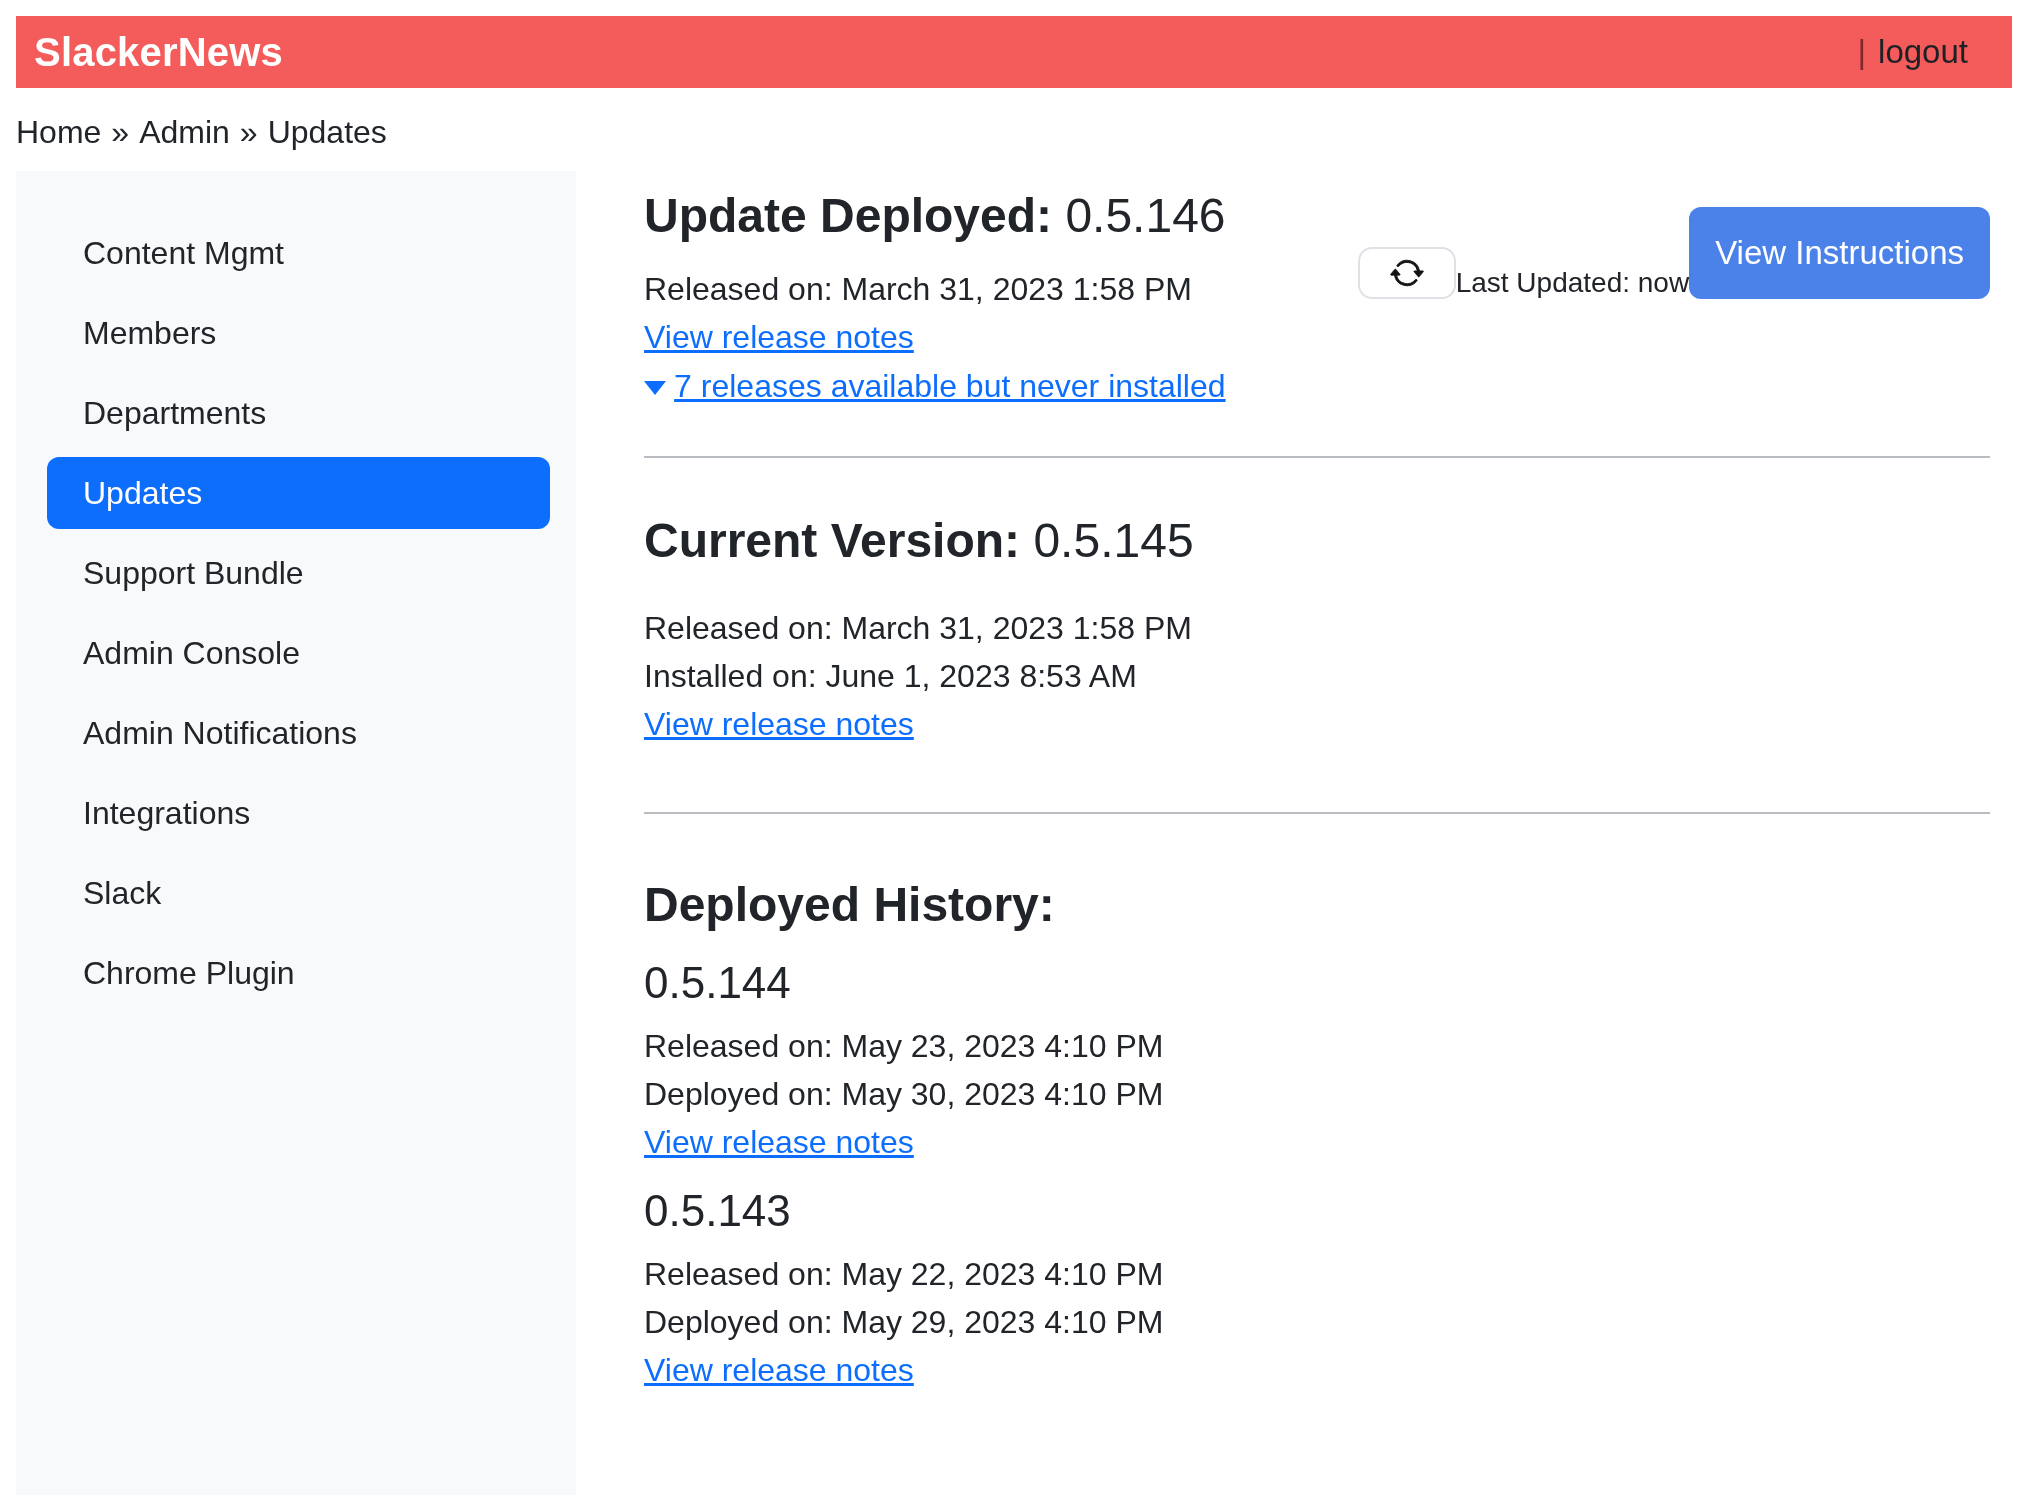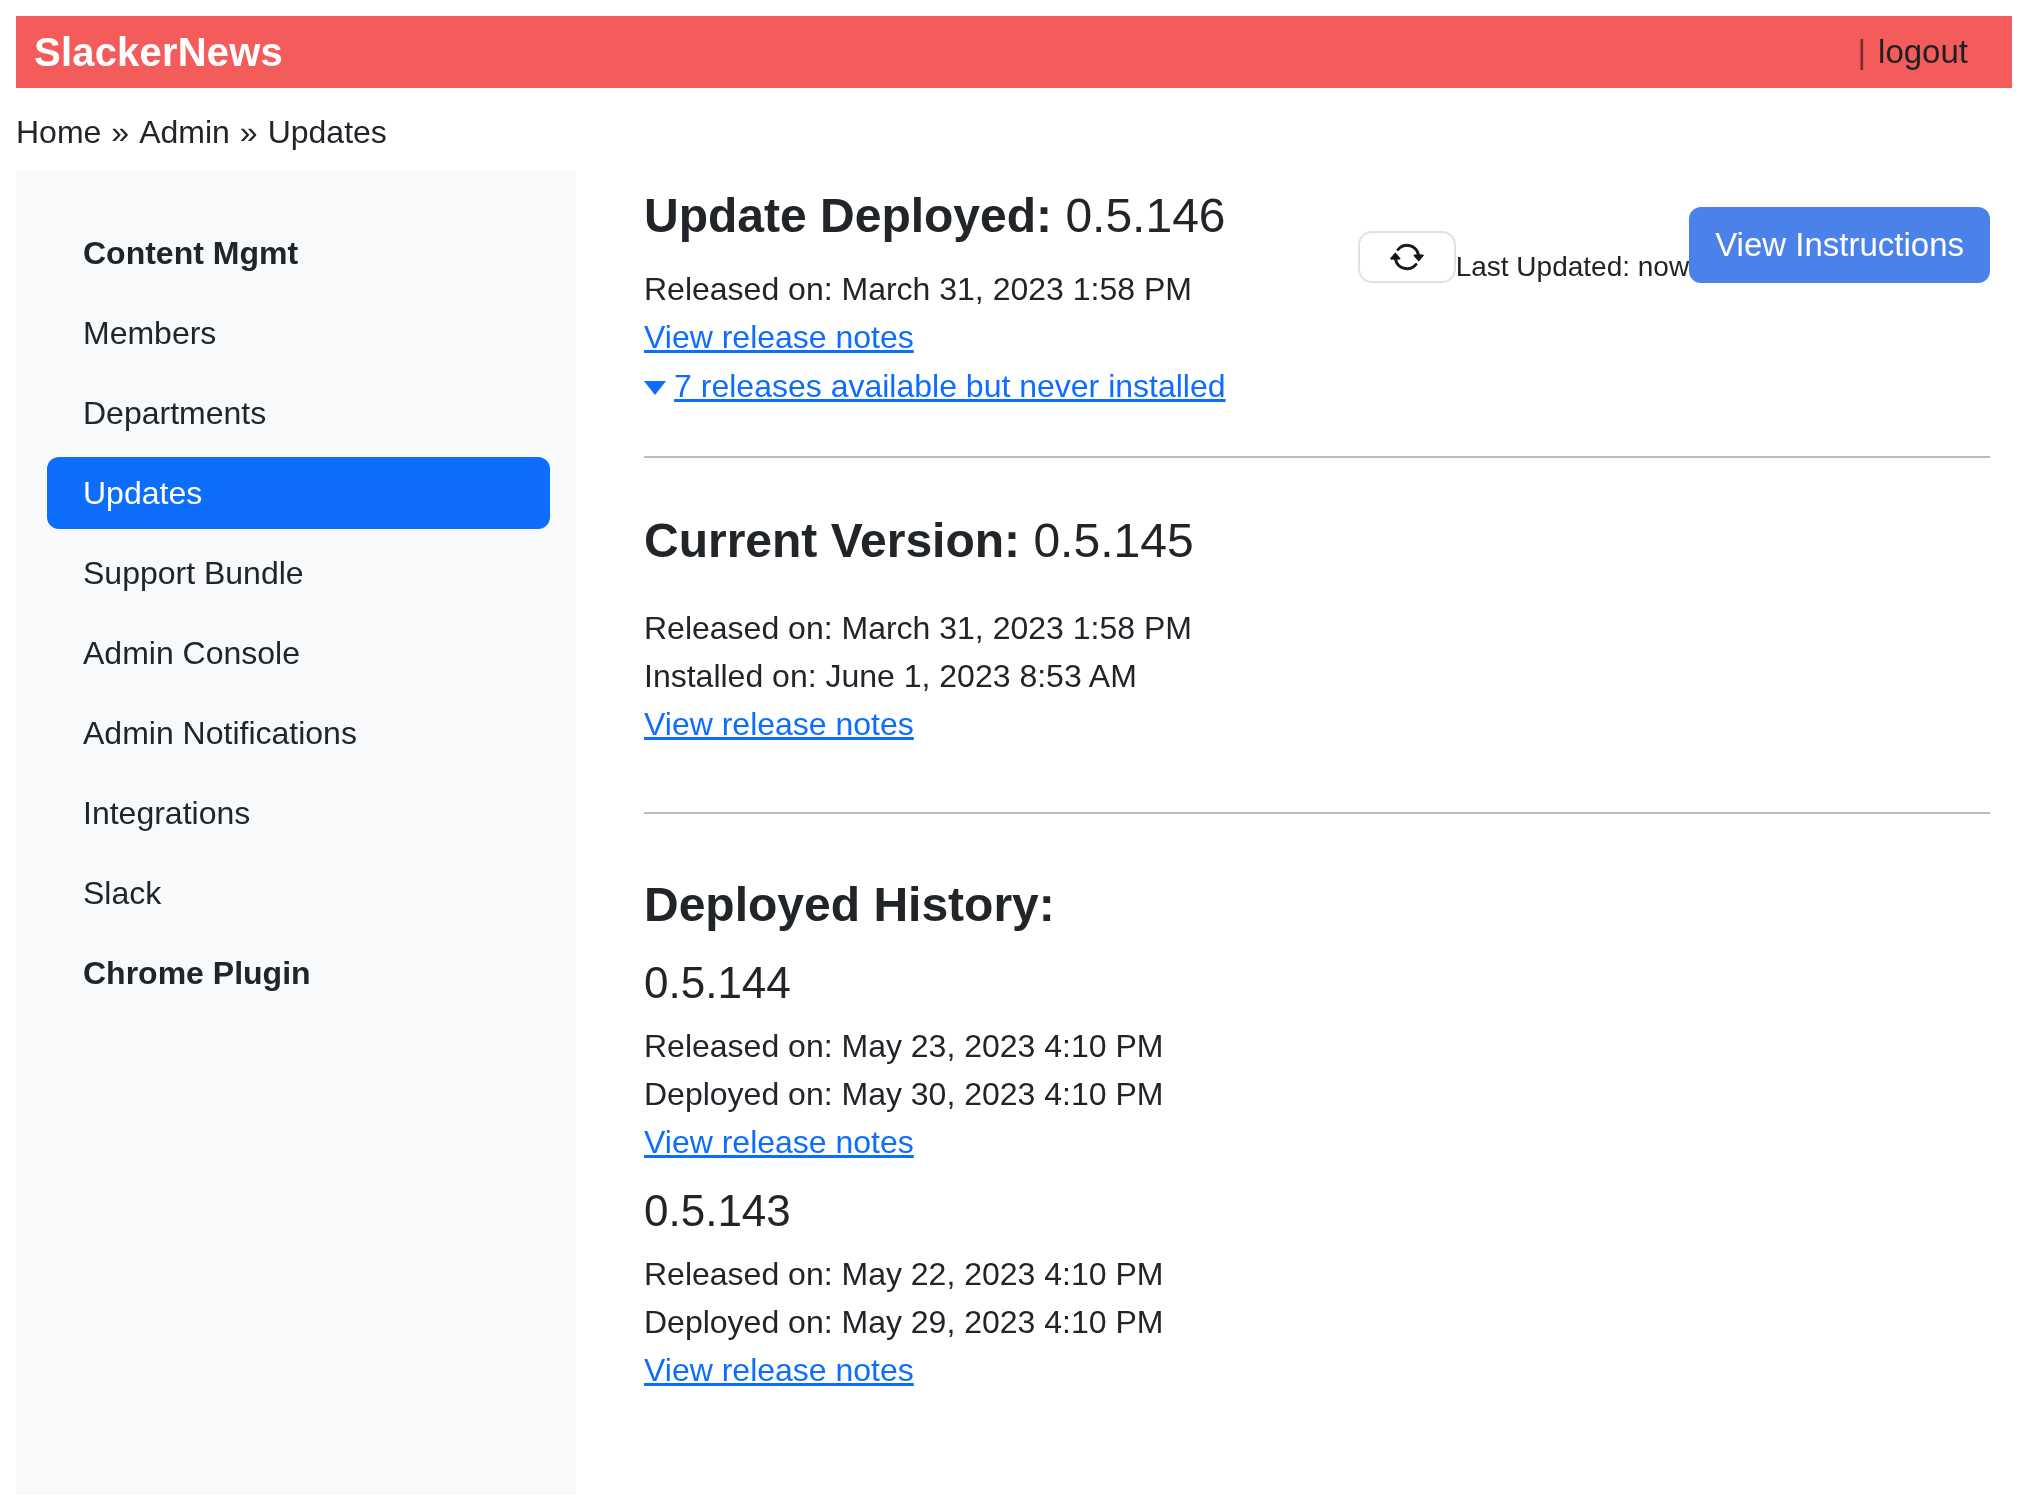--- a/index.html
+++ b/index.html
@@ -48,21 +48,21 @@
   }
   .side-item{
     height:72px;
     display:flex;
     align-items:center;
     padding-left:67px;
     margin-bottom:8px;
     font-size:32px;
     cursor:pointer;
   }
-  .side-item.emph{font-weight:700;}
+  .side-item.emph{font-weight:400;}
   .side-item.active{
     background:var(--active-blue);
     color:#ffffff;
     border-radius:12px;
     margin-left:31px;
     margin-right:26px;
     padding-left:36px;
   }
   .main{
     flex:1;
@@ -109,21 +109,21 @@
   .refresh-btn svg{display:block;}
   .last-updated{font-size:28px;margin-top:14px;}
   .instructions-btn{
     margin-top:16px;
     background:var(--button-blue);
     color:#ffffff;
     border:none;
     border-radius:12px;
     font-size:33px;
     font-family:"Liberation Sans", sans-serif;
-    padding:19px 26px;
+    padding:27px 26px;
     cursor:pointer;
     text-align:center;
   }
   hr.divider{
     border:none;
     border-top:2px solid var(--divider);
     margin:46px 0 54px 0;
   }
   hr.divider.second{margin:64px 0 62px 0;}
   

